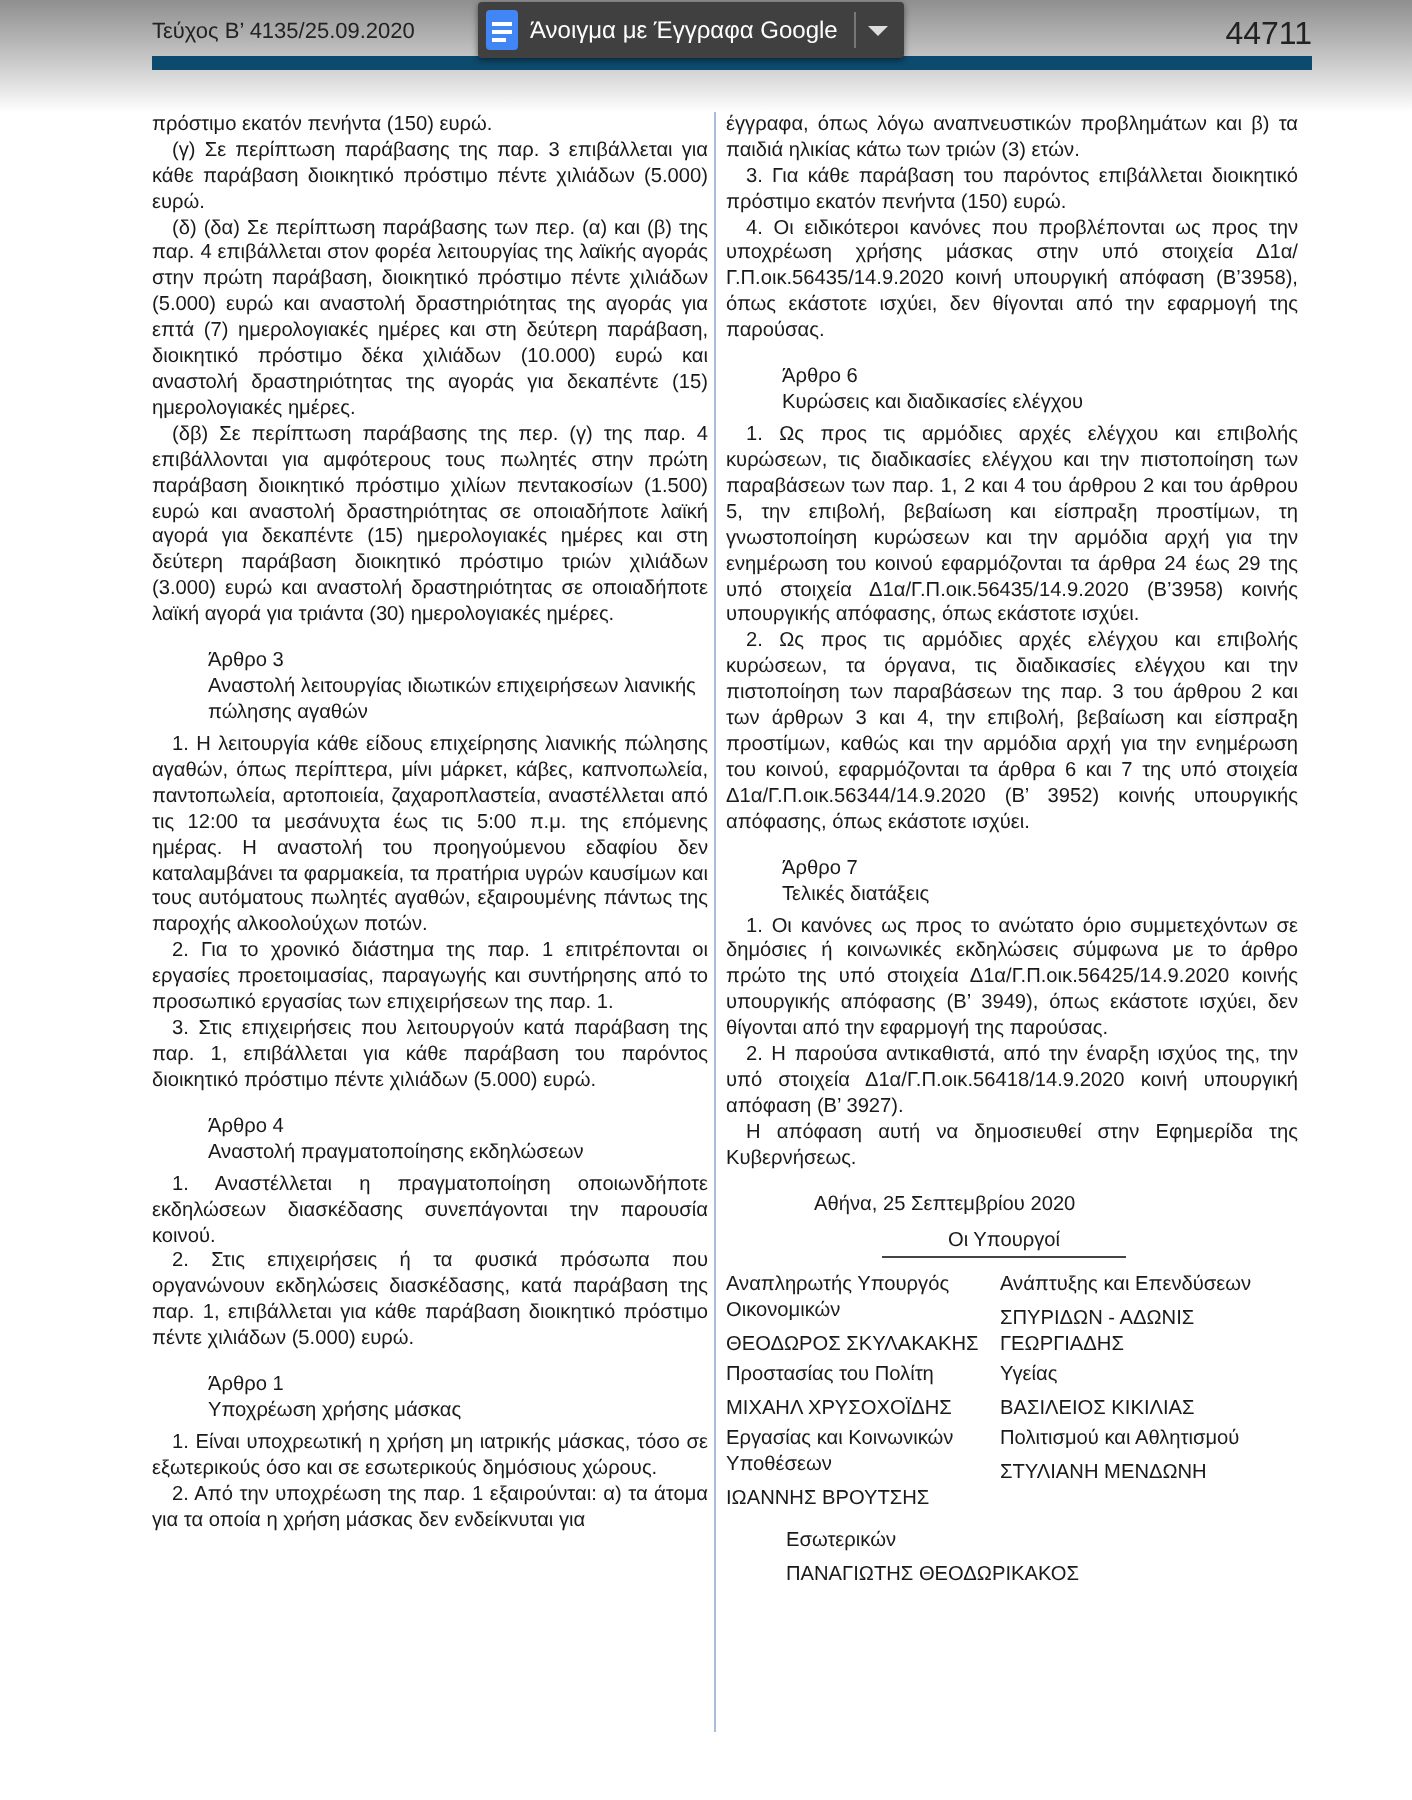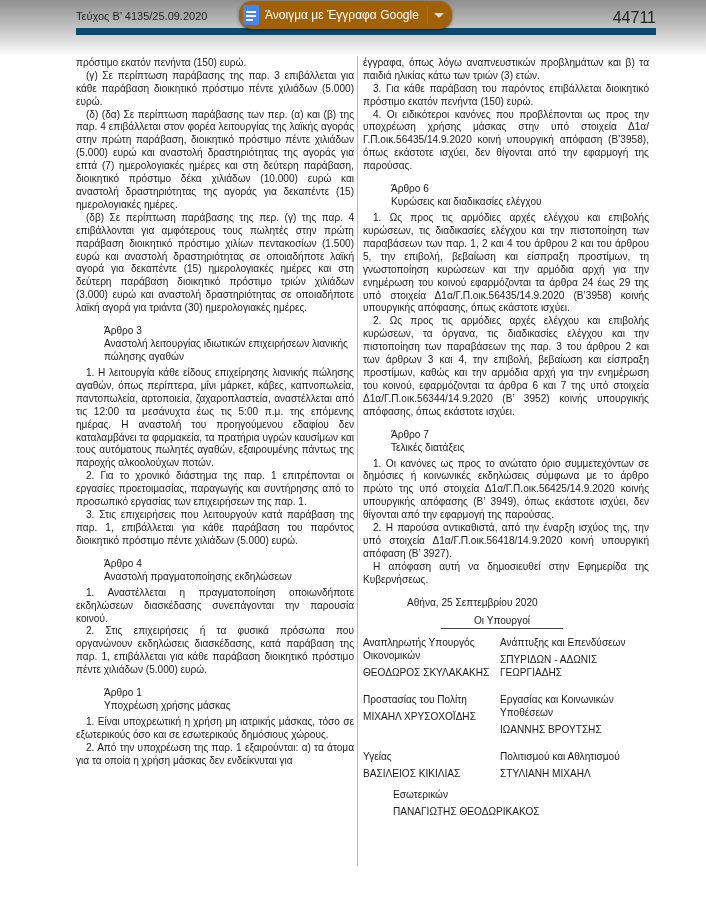--- a/index.html
+++ b/index.html
@@ -16,21 +16,21 @@
   }
   .running-head {
     position:absolute; left:76px; top:6px; width:580px; height:22px;
     border-bottom:7px solid #0c4a6e; z-index:2;
     font-size:11px; color:#222;
   }
   .running-head .issue { position:absolute; left:0; top:4px; }
   .running-head .pageno { position:absolute; right:0; top:3px; font-size:16px; }
   .gdocs-btn {
     position:absolute; left:239px; top:1px; height:28px; width:213px;
-    background:#a16207; border-radius:13px; z-index:5;
+    background:#404040; border-radius:2px; z-index:5;
     display:flex; align-items:center; color:#fff; font-size:12px;
     box-shadow:0 1px 3px rgba(0,0,0,.5);
   }
   .gdocs-btn .doc-icon {
     width:16px; height:20px; background:#4285f4; border-radius:2px;
     margin:0 6px 0 4px; position:relative;
   }
   .gdocs-btn .doc-icon i {
     position:absolute; left:3px; height:2px; background:#fff; display:block;
   }
@@ -51,21 +51,21 @@
   }
   p { margin:0; text-indent:10px; }
   p.noind { text-indent:0; }
   .art-head { margin:9px 0 4px 28px; text-align:left; }
   .art-head div { line-height:13px; }
   .date { margin:10px 0 0 44px; }
   .ministers-title {
     margin:5px 0 0 78px; width:122px; text-align:center;
     border-bottom:1px solid #444; padding-bottom:1px;
   }
-  .sig-grid { margin-top:7px; display:grid; grid-template-columns:137px 140px; row-gap:14px; }
+  .sig-grid { margin-top:7px; display:grid; grid-template-columns:137px 140px; row-gap:2px; }
   .sig { text-align:left; }
   .sig .role { line-height:13px; }
   .sig .name { font-weight:normal; margin-top:4px; line-height:13px; }
   .sig.solo { margin-left:30px; margin-top:8px; }
 </style>
 </head>
 <body>
 
 <div class="top-shade"></div>
 
@@ -146,29 +146,29 @@
     </div>
     <div class="sig">
       <div class="role">Ανάπτυξης και Επενδύσεων</div>
       <div class="name">ΣΠΥΡΙΔΩΝ - ΑΔΩΝΙΣ ΓΕΩΡΓΙΑΔΗΣ</div>
     </div>
     <div class="sig">
       <div class="role">Προστασίας του Πολίτη</div>
       <div class="name">ΜΙΧΑΗΛ ΧΡΥΣΟΧΟΪΔΗΣ</div>
     </div>
     <div class="sig">
+      <div class="role">Υγείας</div>
+      <div class="name">ΒΑΣΙΛΕΙΟΣ ΚΙΚΙΛΙΑΣ</div>
+    </div>
+    <div class="sig">
       <div class="role">Εργασίας και Κοινωνικών Υποθέσεων</div>
       <div class="name">ΙΩΑΝΝΗΣ ΒΡΟΥΤΣΗΣ</div>
     </div>
     <div class="sig">
-      <div class="role">Υγείας</div>
-      <div class="name">ΒΑΣΙΛΕΙΟΣ ΚΙΚΙΛΙΑΣ</div>
-    </div>
-    <div class="sig">
       <div class="role">Πολιτισμού και Αθλητισμού</div>
-      <div class="name">ΣΤΥΛΙΑΝΗ ΜΙΧΑΗΛ</div>
+      <div class="name">ΣΤΥΛΙΑΝΗ ΜΕΝΔΩΝΗ</div>
     </div>
   </div>
   <div class="sig solo">
     <div class="role">Εσωτερικών</div>
     <div class="name">ΠΑΝΑΓΙΩΤΗΣ ΘΕΟΔΩΡΙΚΑΚΟΣ</div>
   </div>
 </div>
 
 </body></html>

